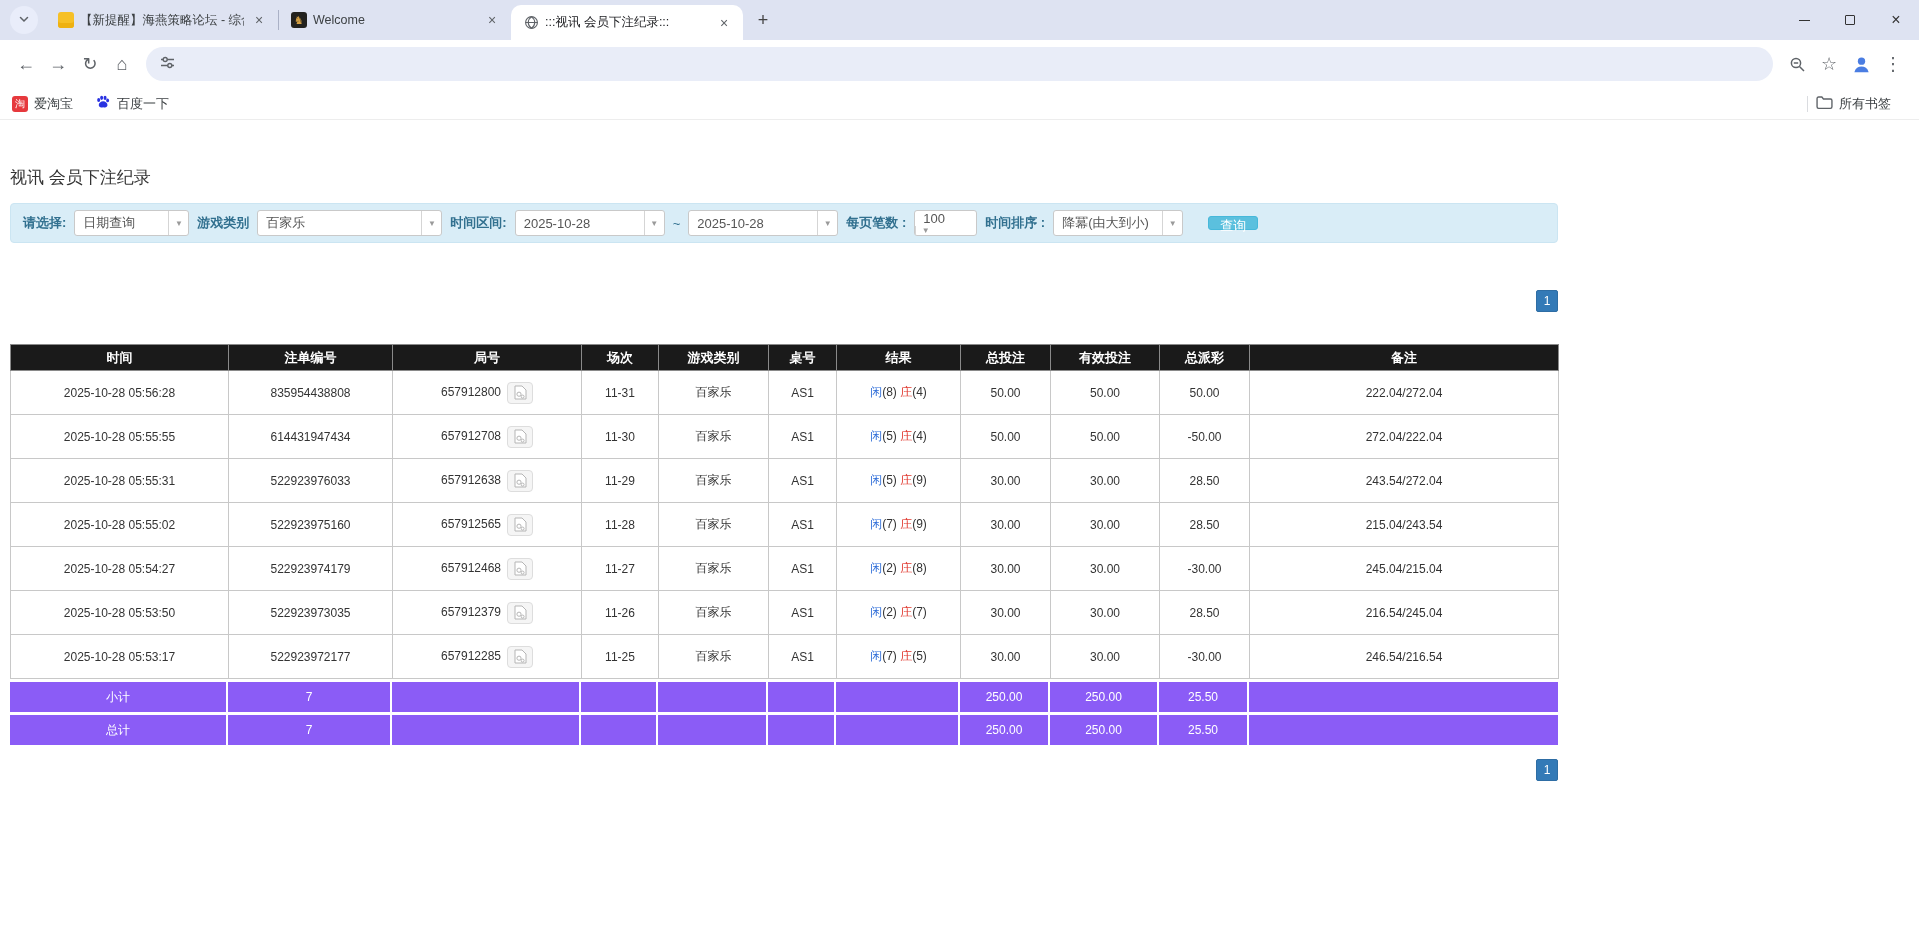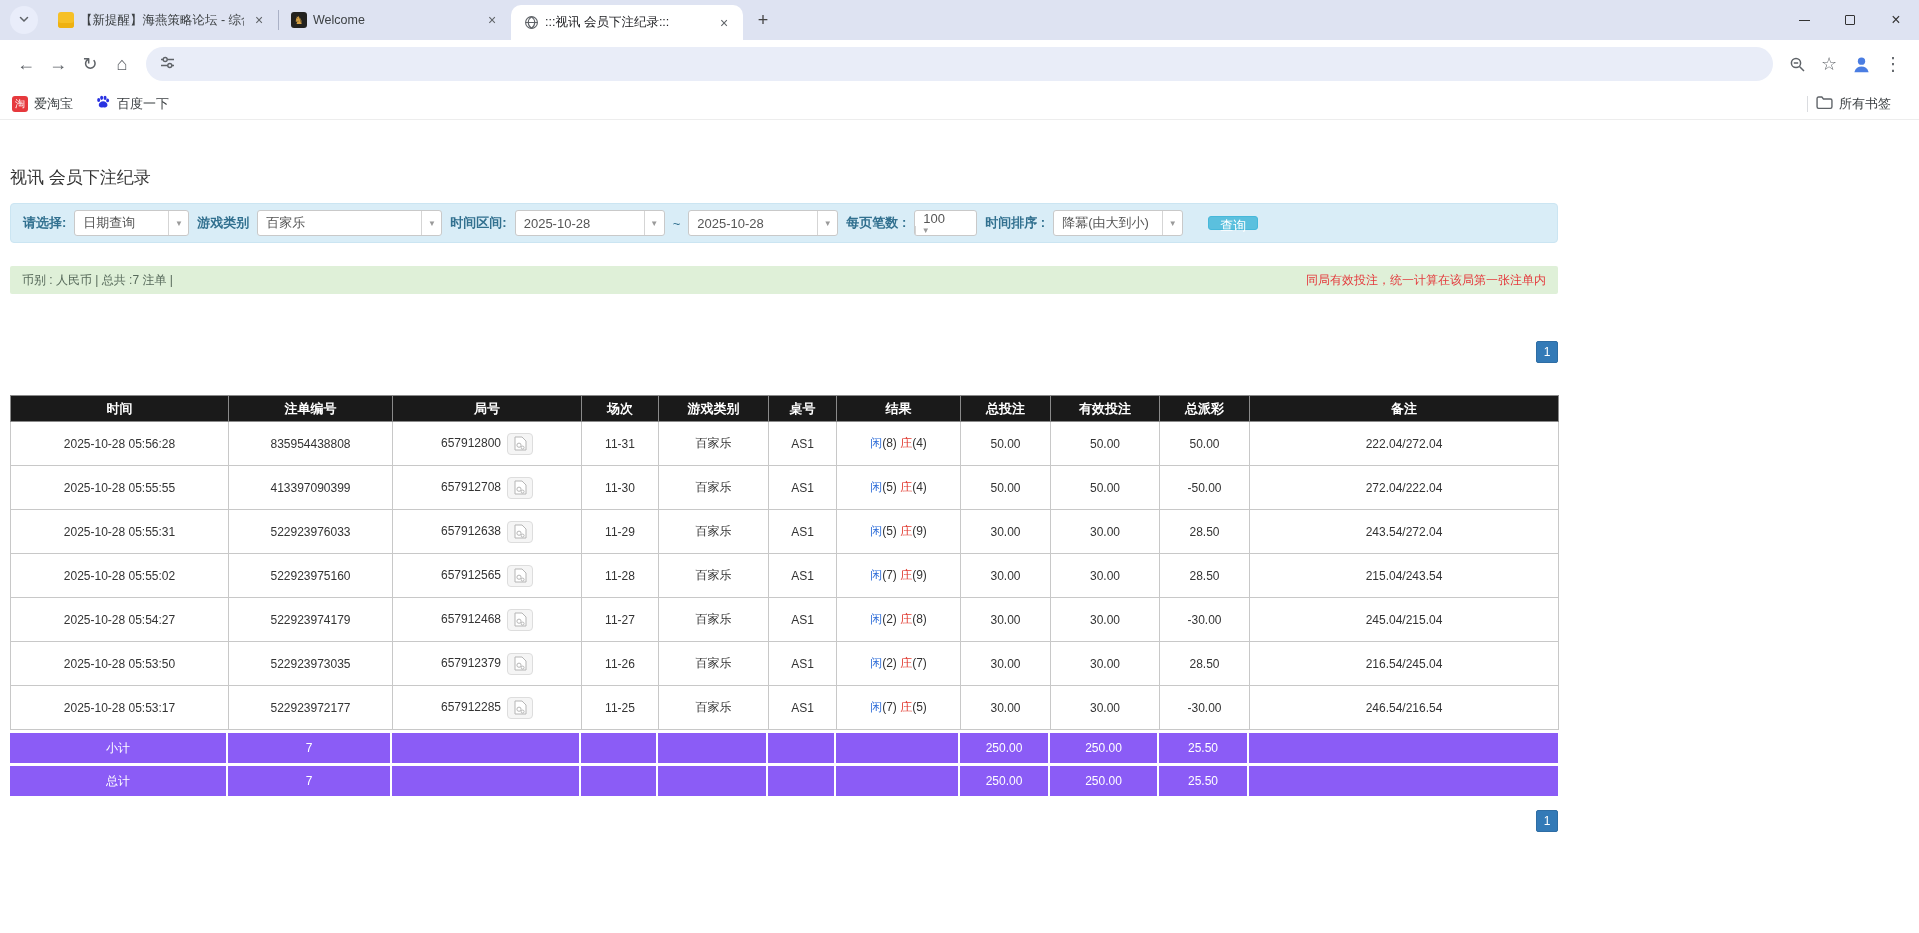--- a/index.html
+++ b/index.html
@@ -247,24 +247,20 @@
 
       <span class="f-label">时间排序 :</span>
       <div class="sel w130">
         <span class="txt">降冪(由大到小)</span>
         <span class="arrow">▼</span>
       </div>
 
       <button class="search-btn">查询</button>
     </div>
 
-    <div class="summary-bar">
-      <span class="summary-left">币别 : 人民币 | 总共 :7 注单 |</span>
-      <span class="summary-right">同局有效投注，统一计算在该局第一张注单内</span>
-    </div>
 
     <div class="pagi pagi-top">
       <div class="page-num">1</div>
     </div>
 
     <table class="records">
       <colgroup>
         <col style="width:218px">
           <col style="width:164px">
           <col style="width:189px">
@@ -307,21 +303,21 @@
             <td>百家乐</td>
             <td>AS1</td>
             <td><span class="res-p">闲</span><span class="res-n">(8)</span> <span class="res-b">庄</span><span class="res-n">(4)</span></td>
             <td class="amt-link">50.00</td>
             <td>50.00</td>
             <td>50.00</td>
             <td>222.04/272.04</td>
           </tr>
           <tr>
             <td>2025-10-28 05:55:55</td>
-            <td>413397090399</td>
+            <td>614431947434</td>
             <td><span>657912708</span><span class="media-btn">
                 <svg width="13" height="15" viewBox="0 0 13 15">
                   <path d="M1 1h7l4 4v9H1z" fill="#fff" stroke="#b5b5b5"></path>
                   <circle cx="5" cy="9.2" r="2.1" fill="none" stroke="#b5b5b5"></circle>
                   <circle cx="8.6" cy="11.6" r="1.5" fill="none" stroke="#b5b5b5"></circle>
                 </svg>
               </span></td>
             <td>11-30</td>
             <td>百家乐</td>
             <td>AS1</td>

